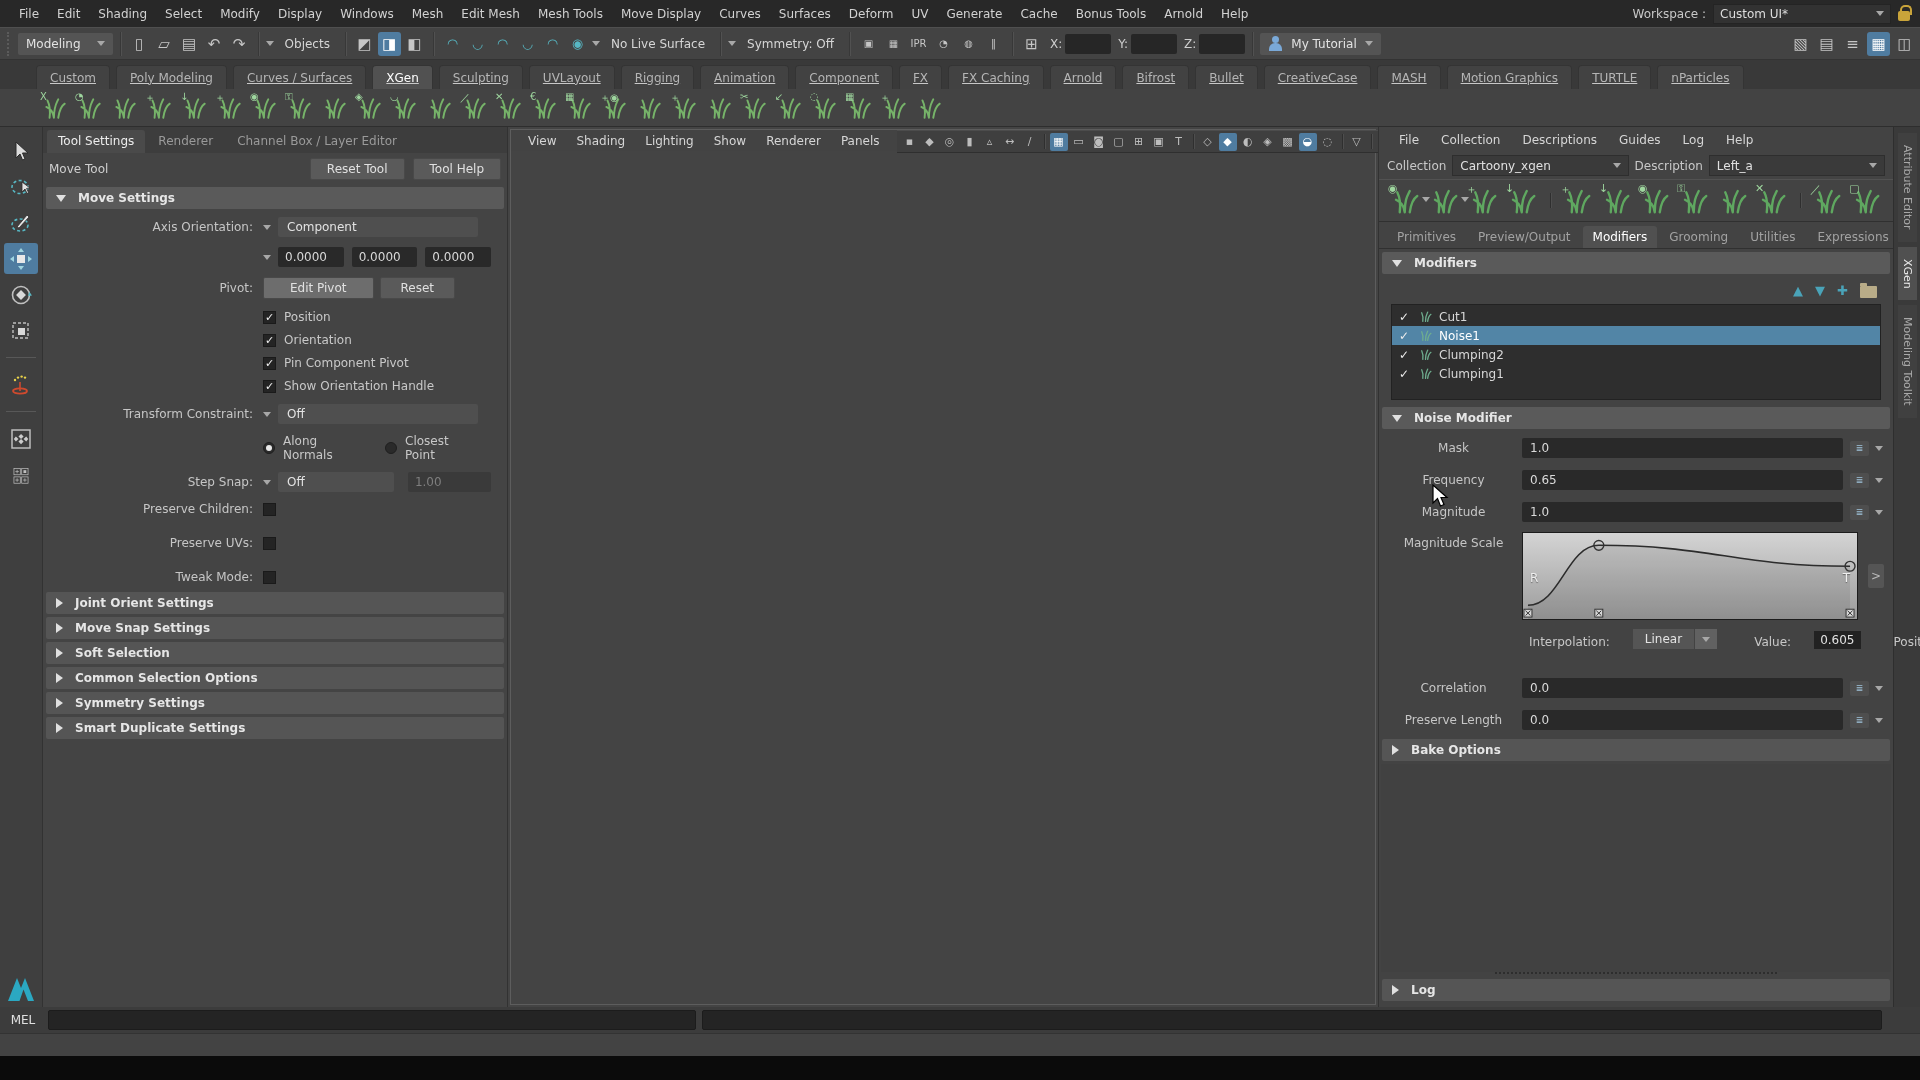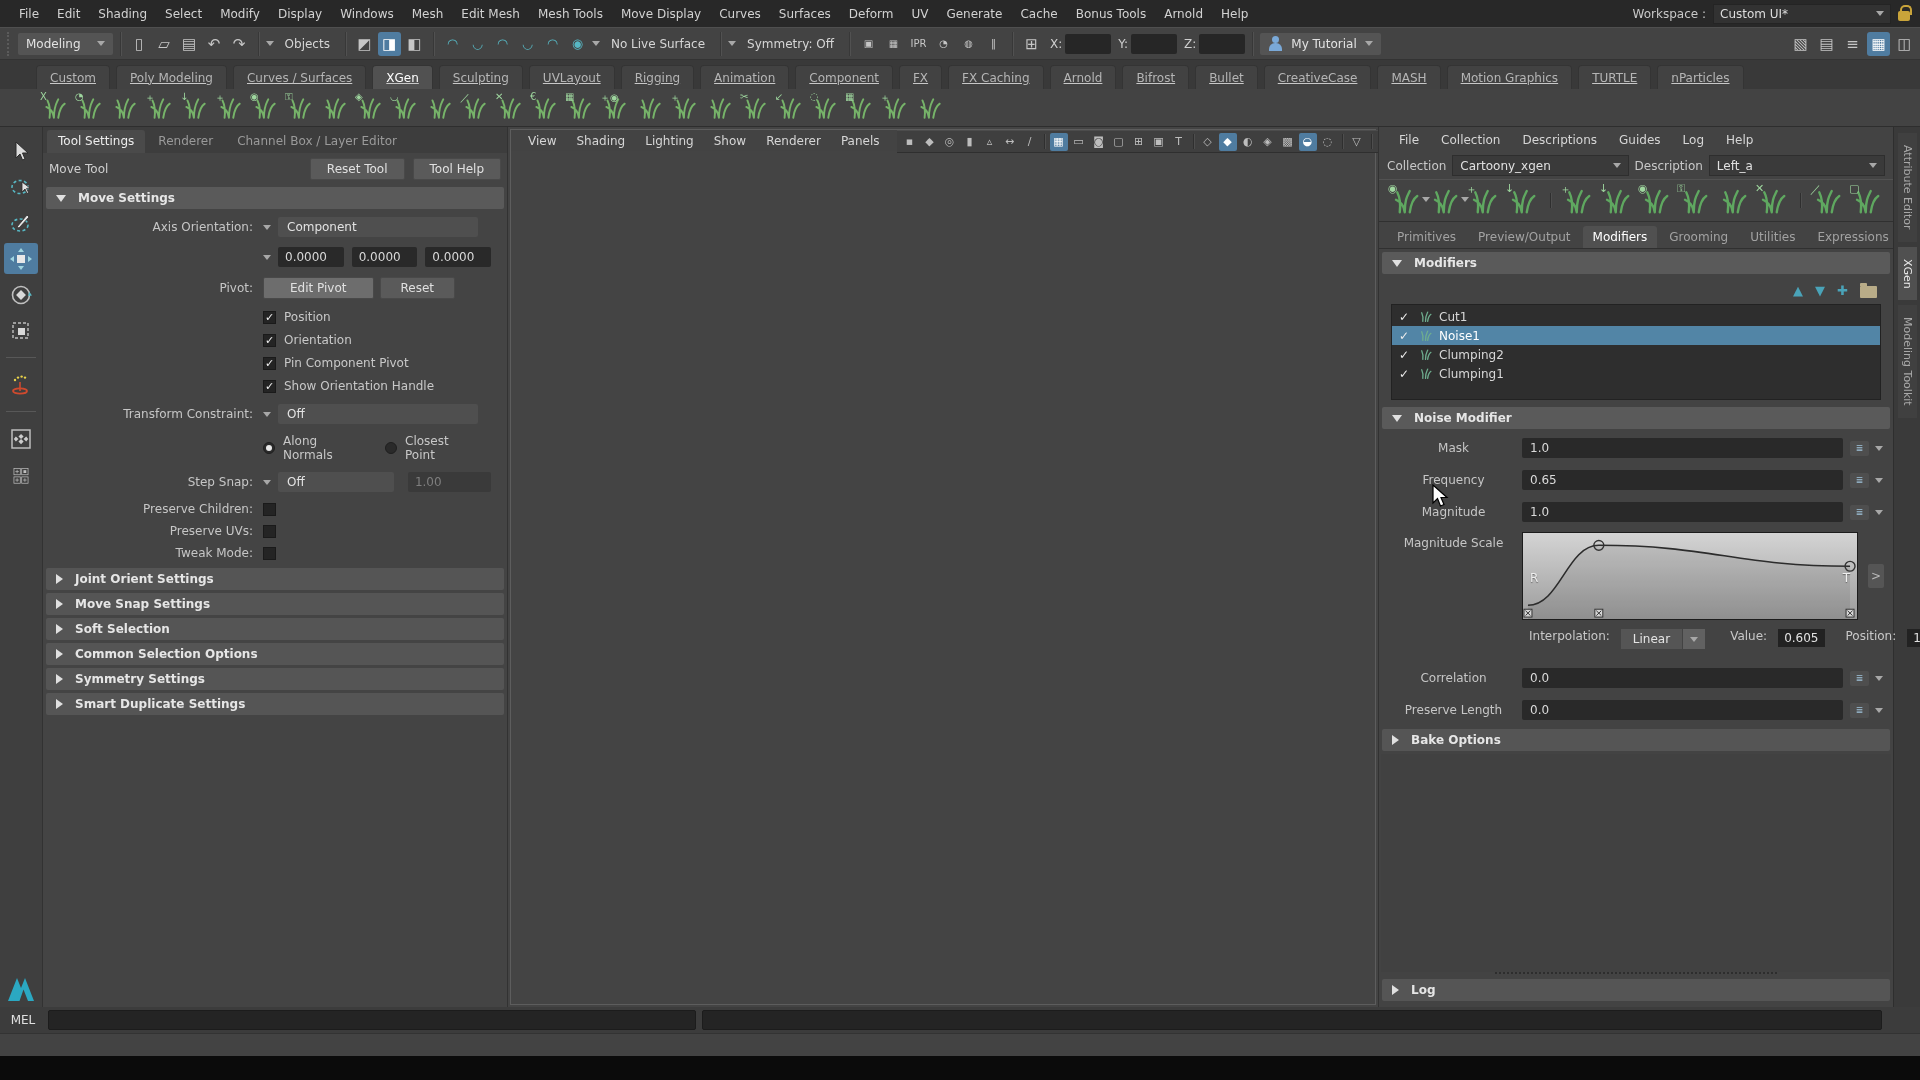--- a/index.html
+++ b/index.html
@@ -149,21 +149,21 @@
             font-size:9px;display:flex;align-items:center;justify-content:center;flex:none;}
   .fcaret{margin:0 2px 0 6px;}
   .curve-row{display:flex;margin:4px 8px;}
   .curve-box{position:relative;width:336px;height:88px;background:linear-gradient(#d4d4d4,#9c9c9c);
              border:1px solid #1c1c1c;flex:none;}
   .curve-box svg{position:absolute;inset:0;width:100%;height:100%;}
   .curve-r{position:absolute;left:7px;top:38px;color:#efefef;text-shadow:0 1px 1px #666;}
   .curve-t{position:absolute;right:7px;top:38px;color:#efefef;text-shadow:0 1px 1px #666;}
   .expand-btn{width:16px;height:24px;background:#555;margin-left:10px;align-self:center;display:flex;
               align-items:center;justify-content:center;color:#bbb;border-radius:2px;flex:none;}
-  .interp-row{display:flex;align-items:flex-start;gap:11px;margin:5px 8px 13px 150px;}
+  .interp-row{display:flex;align-items:flex-end;gap:23px;margin:5px 8px 23px 150px;}
   .interp-dd{display:flex;height:20px;}
   .interp-dd .val{background:#555;padding:0 12px;display:flex;align-items:center;color:#e4e4e4;}
   .interp-dd .arrbtn{width:22px;background:#616161;display:flex;align-items:center;justify-content:center;margin-left:1px;}
   .sm-field{width:52px;height:18px;background:#222;display:flex;align-items:center;padding:0 6px;color:#e2e2e2;}
   .xg-spacer{flex:1;background:#414141;margin:0 2px;}
   .dotline{border-top:2px dotted #2d2d2d;width:55%;margin:0 auto 2px;}
 
   
   .rightstrip{width:27px;background:#3a3a3a;display:flex;flex-direction:column;align-items:center;
               padding-top:6px;gap:5px;border-left:1px solid #2e2e2e;flex:none;}
@@ -559,21 +559,21 @@
         <span class="caret ddcaret"></span>
         <span class="opt w120">Off</span>
         <span class="nf disabled" style="margin-left:14px">1.00</span>
       </div>
       <div>
 
       <div class="frow" style="margin:2px 8px">
             <span class="flabel">Preserve Children:</span>
             <span class="cb"></span>
           </div>
-          <div class="frow" style="margin:2px 8px">
+          <div class="frow" style="margin:14px 8px">
             <span class="flabel">Preserve UVs:</span>
             <span class="cb"></span>
           </div>
           <div class="frow" style="margin:2px 8px">
             <span class="flabel">Tweak Mode:</span>
             <span class="cb"></span>
           </div>
         </div>
       <div>
 

